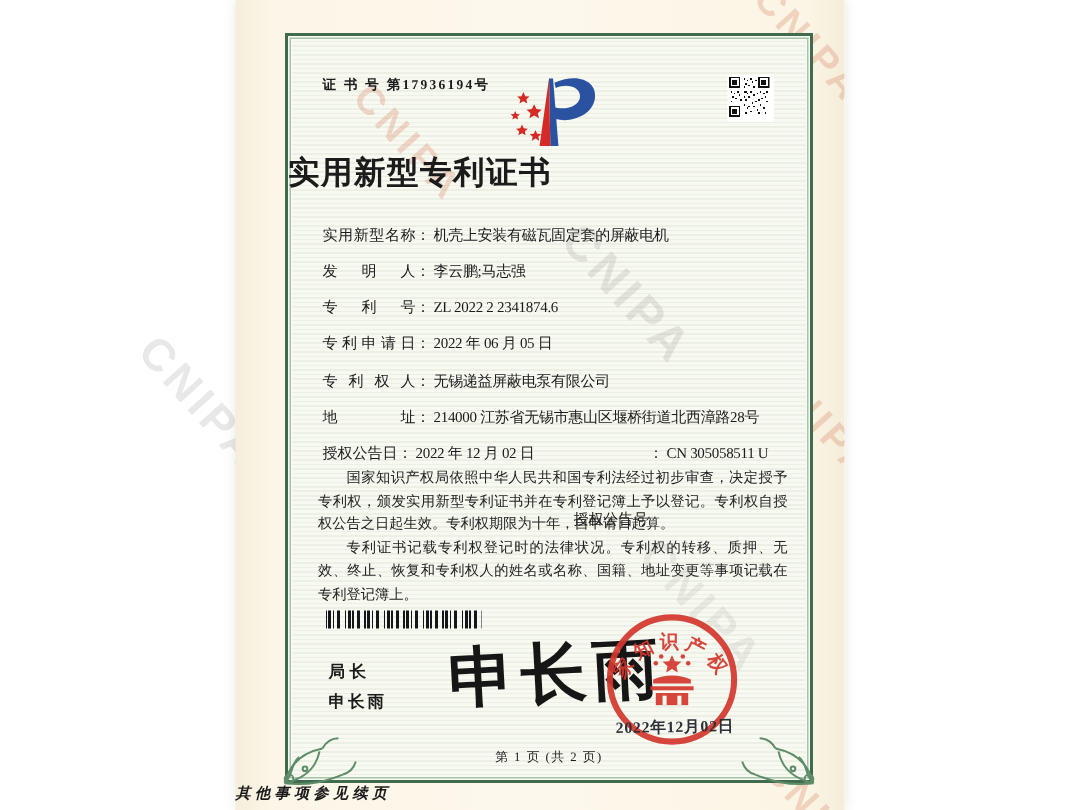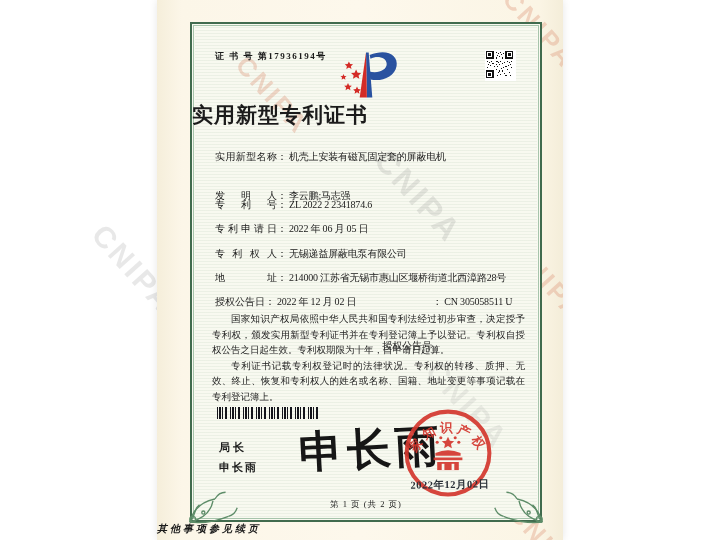--- a/index.html
+++ b/index.html
@@ -31,21 +31,21 @@
   .cert-no{position:absolute;left:23px;top:26px;font-size:9px;letter-spacing:1.5px;font-weight:600;}
   .logo{position:absolute;left:50%;top:23px;transform:translateX(-50%);}
   .qr{position:absolute;right:24px;top:26px;width:29px;height:29px;background:#fff;padding:1px;}
   .title{position:absolute;left:0;right:0;top:77px;text-align:left;
          font-size:21px;font-weight:bold;letter-spacing:1px;}
   
   .row{position:absolute;left:23px;right:12px;font-size:10px;font-weight:400;white-space:nowrap;}
   .f-label{display:inline-block;width:62px;text-align:justify;text-align-last:justify;vertical-align:top;}
   .f-colon{display:inline-block;margin-right:2px;}
   .f-value{letter-spacing:-0.2px;}
-  .r1{top:126px;} .r2{top:165px;} .r3{top:174px;} .r4{top:198px;}
+  .r1{top:126px;} .r2{top:150px;} .r3{top:174px;} .r4{top:198px;}
   .r5{top:223px;} .r6{top:247px;} .r7{top:271px;}
   .grant2{margin-left:26px;}
   
   .paras{position:absolute;left:20px;right:15px;top:288px;font-size:9.5px;line-height:15.5px;
          text-align:justify;color:#222;}
   .paras p{margin:0;text-indent:2em;}
   
   .barcode{position:absolute;left:25px;top:383px;width:104px;height:12px;
      background:repeating-linear-gradient(90deg,#15151c 0 1px,transparent 1px 2px,#15151c 2px 4px,
        transparent 4px 5px,#15151c 5px 6px,transparent 6px 8px,#15151c 8px 10px,transparent 10px 13px);}

